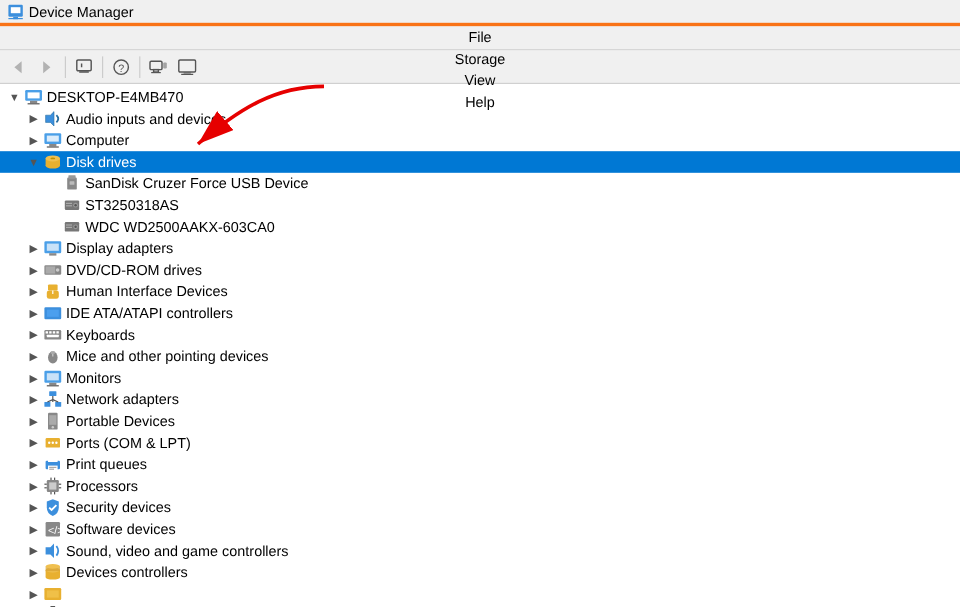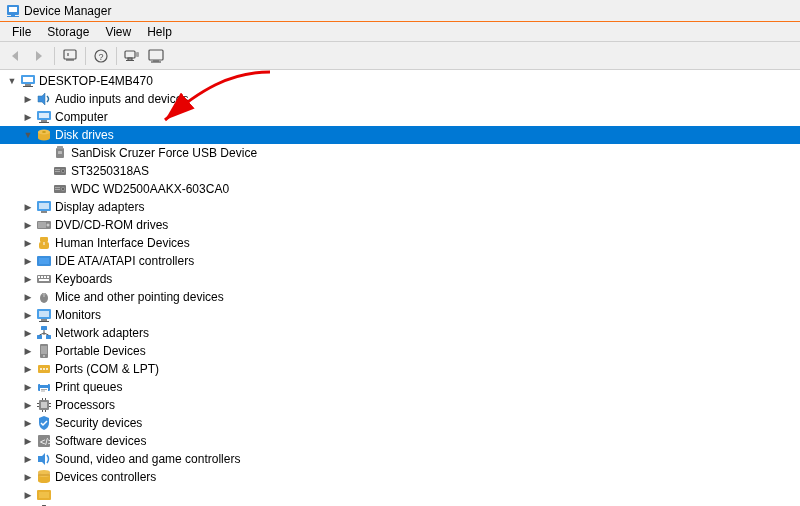--- a/index.html
+++ b/index.html
@@ -12,40 +12,41 @@
       overflow: hidden;
     }
 
     
     .title-bar {
       background: #f0f0f0;
       height: 22px;
       display: flex;
       align-items: center;
       padding: 0 6px;
-      border-bottom: 1px solid #f97316;
+      border-bottom: 3px solid #f97316;
     }
     .title-bar-icon {
       width: 14px;
       height: 14px;
       margin-right: 4px;
     }
     .title-bar-text {
       font-size: 12px;
       color: #000;
     }
 
     
     .menu-bar {
       background: #f0f0f0;
       height: 20px;
       display: flex;
       align-items: center;
       padding: 0 4px;
       border-bottom: 1px solid #d0d0d0;
+      flex-direction: column;
     }
     .menu-item {
       padding: 2px 8px;
       font-size: 12px;
       cursor: pointer;
       color: #000;
     }
 
     
     .toolbar {

